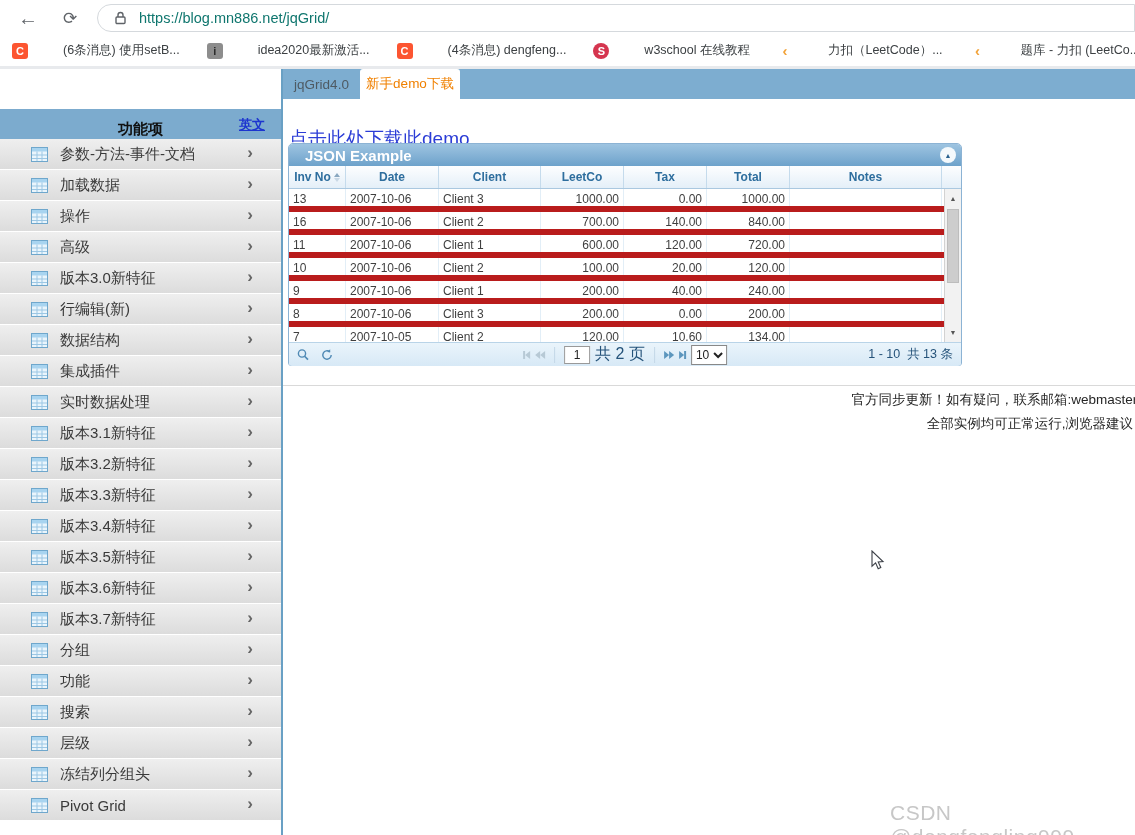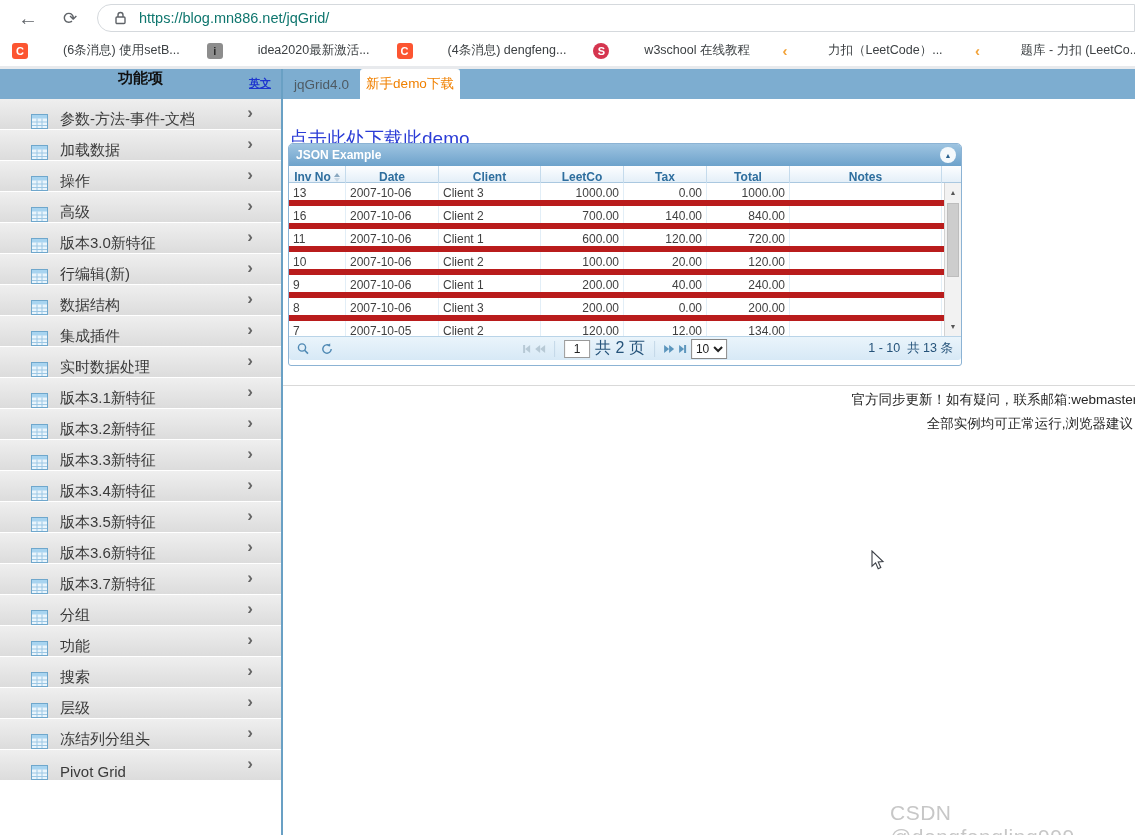--- a/index.html
+++ b/index.html
@@ -26,48 +26,48 @@
          font-size:11px; font-weight:bold; color:#fff; flex:none; }
   .fav.csdn { background:#fc5531; }
   .fav.idea { background:#8d8d8d; color:#2b2b2b; }
   .fav.w3school { background:#d5354f; border-radius:8px; }
   .fav.leetcode { background:transparent; color:#f2a33a; font-size:15px; }
   .fav.runoob { background:#64b567; border-radius:8px; font-size:7px; letter-spacing:1px; }
   .bm-label { font-size:12.5px; color:#3c4043;margin-left:28px; }
   .bar-sep { position:absolute; left:0; top:66px; width:1135px; height:3px; background:#e8eaed; }
   
   .sidebar { position:absolute; left:0; top:69px; width:281px; height:766px; background:#fff; }
-  .sb-header { position:relative; height:30px; background:#7cabce; display:flex; align-items:flex-start; justify-content:center; }
+  .sb-header { position:relative; height:30px; background:#7cabce; display:flex; align-items:flex-end; justify-content:center;margin-top:40px; }
   .sb-title { font-size:15px; font-weight:bold; color:#101010; }
-  .sb-lang { position:absolute; right:10px; top:7px; font-size:11px; font-weight:bold; color:#1d35cf; text-decoration:underline; cursor:pointer; }
-  .sb-item { position:relative; height:31px; display:flex; align-items:flex-end;
+  .sb-lang { position:absolute; right:16px; top:7px; font-size:13px; font-weight:bold; color:#1d35cf; text-decoration:underline; cursor:pointer; }
+  .sb-item { position:relative; height:31px; display:flex; align-items:center;
              background:linear-gradient(#efefef,#dcdcdc); border-bottom:1px solid #fff; cursor:pointer; }
   .sb-icon { margin-left:31px; margin-right:12px; display:flex; flex:none; }
   .sb-label { font-size:15px; color:#3a3a3a; }
   .sb-chev { position:absolute; right:28px; top:4px; font-size:17px; font-weight:bold; color:#666; }
   .sb-border { position:absolute; left:281px; top:69px; width:2px; height:766px; background:#69a0c4; }
   
   .main { position:absolute; left:283px; top:69px; width:852px; height:766px; background:#fff;padding-left:11px; }
   .tabstrip { position:absolute; left:0; top:0; width:852px; height:30px; background:#7dadd0; }
   .tab { position:absolute; top:0; height:30px; display:flex; align-items:center; justify-content:center;
          font-size:13.5px; cursor:pointer; }
   .tab-inactive { left:0; width:77px; color:#4e5a63; }
   .tab-active { left:77px; width:100px; background:#fff; border-radius:3px 3px 0 0; color:#f08000; }
   .intro { position:absolute; left:6px; top:39px; font-size:13.5px; color:#1b1b1b; }
   .dl-link { position:absolute; left:6px; top:57px; font-size:19px; color:#2b3cd6; text-decoration:underline; cursor:pointer; }
   
   .grid { position:absolute; left:5px; top:74px; width:674px; height:223px;
           border:1px solid #8cb3d4; border-radius:5px 5px 3px 3px; background:#fff; }
   .g-title { height:22px; background:linear-gradient(#9ec4e1,#6da2cb); border-radius:4px 4px 0 0;
              display:flex; align-items:center; position:relative; }
-  .g-title-text { margin-left:7px; font-size:12px; font-weight:bold; color:#fff; }
+  .g-title-text { margin-left:16px; font-size:15px; font-weight:bold; color:#fff; }
   .g-collapse { position:absolute; right:5px; top:3px; width:16px; height:16px; border-radius:50%;
                 background:#f4f9fc; display:flex; align-items:center; justify-content:center;
                 font-size:7px; color:#29618e; cursor:pointer; }
-  .g-hrow { display:flex; height:17px; background:linear-gradient(#fdfeff,#e4eff8); border-bottom:1px solid #aac8e0; }
+  .g-hrow { display:flex; height:23px; background:linear-gradient(#fdfeff,#e4eff8); border-bottom:1px solid #aac8e0; }
   .g-h { display:flex; align-items:center; justify-content:center; font-size:12px; font-weight:bold; color:#2e6e9e;
          border-right:1px solid #c5dbec; height:22px; cursor:pointer; }
   .g-body { position:relative; height:153px; overflow:hidden; background:#fff; }
   .g-row { display:flex; height:23px; border-bottom:6px solid #b91c1c; cursor:pointer; }
   .g-c { font-size:12px; color:#3f3f3f; padding:3px 4px; border-right:1px solid #e2eef7; overflow:hidden; white-space:nowrap; }
   .c0 { width:57px; } .c1 { width:93px; } .c2 { width:102px; }
   .c3 { width:83px; text-align:right; } .c4 { width:83px; text-align:right; } .c5 { width:83px; text-align:right; }
   .c6 { width:152px; }
   .g-h.c3,.g-h.c4,.g-h.c5 { text-align:center; }
   .h-spacer { width:19px; border-right:none; }
@@ -529,21 +529,21 @@
           <div class="g-c c4">0.00</div>
           <div class="g-c c5">200.00</div>
           <div class="g-c c6"></div>
         </div>
 
         <div class="g-row">
           <div class="g-c c0">7</div>
           <div class="g-c c1">2007-10-05</div>
           <div class="g-c c2">Client 2</div>
           <div class="g-c c3">120.00</div>
-          <div class="g-c c4">12.00</div>
+          <div class="g-c c4">10.60</div>
           <div class="g-c c5">134.00</div>
           <div class="g-c c6"></div>
         </div>
 
       <div class="vscroll">
         <div class="vs-btn vs-up">▲</div>
         <div class="vs-thumb"></div>
         <div class="vs-btn vs-dn">▼</div>
       </div>
     </div>

